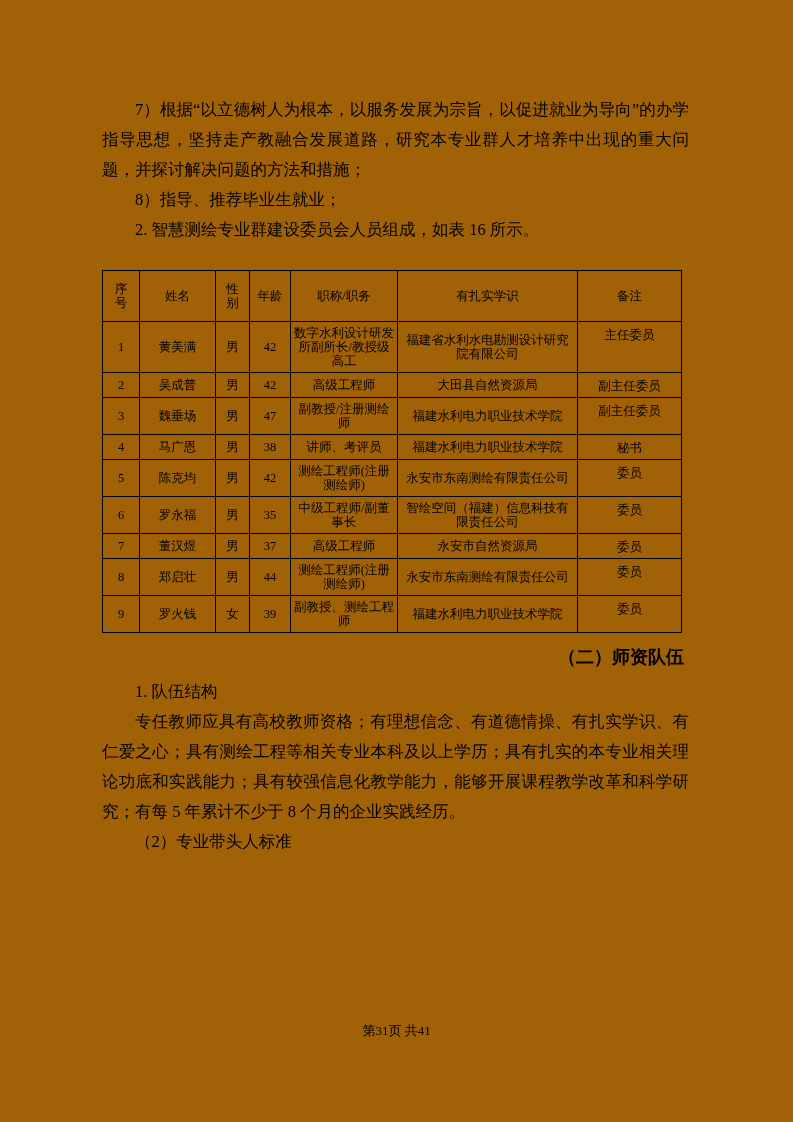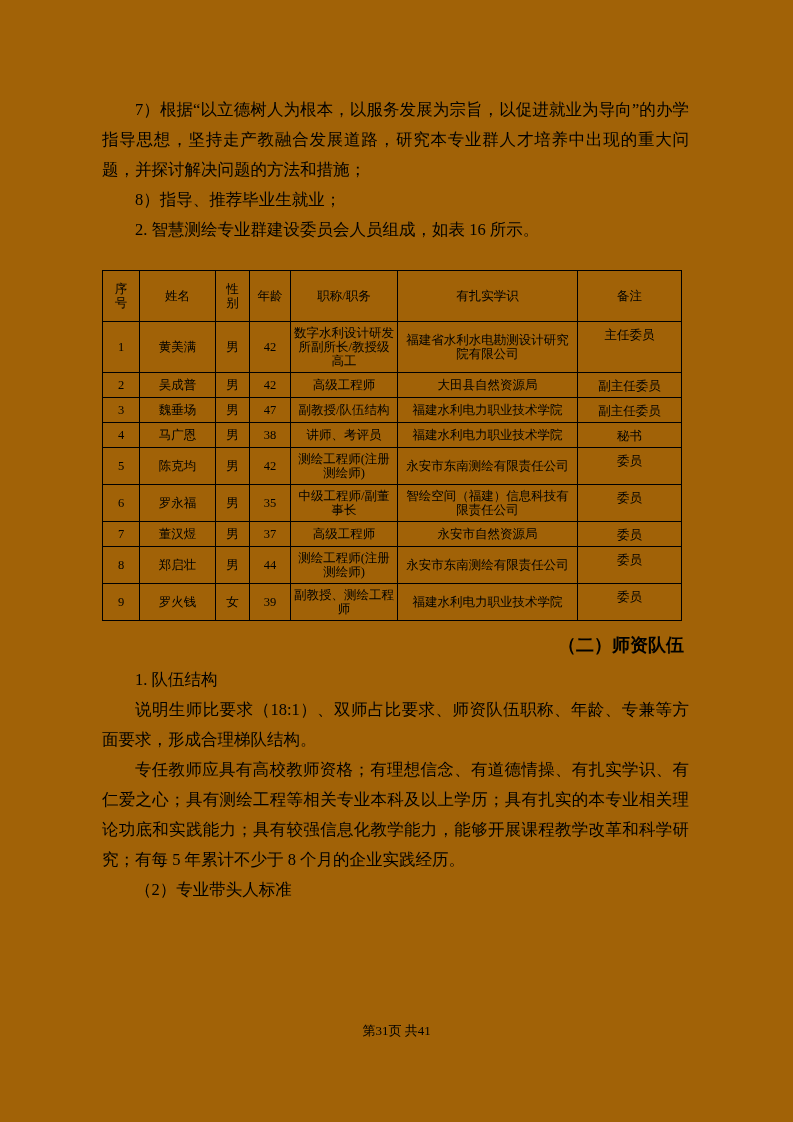--- a/index.html
+++ b/index.html
@@ -115,21 +115,21 @@
         <td>42</td>
         <td>高级工程师</td>
         <td>大田县自然资源局</td>
         <td class="remark">副主任委员</td>
       </tr>
       <tr>
         <td>3</td>
         <td>魏垂场</td>
         <td>男</td>
         <td>47</td>
-        <td>副教授/队伍结构</td>
+        <td>副教授/注册测绘师</td>
         <td>福建水利电力职业技术学院</td>
         <td class="remark">副主任委员</td>
       </tr>
       <tr>
         <td>4</td>
         <td>马广恩</td>
         <td>男</td>
         <td>38</td>
         <td>讲师、考评员</td>
         <td>福建水利电力职业技术学院</td>
@@ -179,19 +179,18 @@
         <td>副教授、测绘工程师</td>
         <td>福建水利电力职业技术学院</td>
         <td class="remark">委员</td>
       </tr>
     </tbody>
   </table>
 
   <p class="sec-heading">（二）师资队伍</p>
 
   <p class="para">1. 队伍结构</p>
-  <p class="para">说明生师比要求（18:1）、双师占比要求、师资队伍职称、年龄、专兼等方面要求，形成合理梯队结构。</p>
   <p class="para">专任教师应具有高校教师资格；有理想信念、有道德情操、有扎实学识、有仁爱之心；具有测绘工程等相关专业本科及以上学历；具有扎实的本专业相关理论功底和实践能力；具有较强信息化教学能力，能够开展课程教学改革和科学研究；有每 5 年累计不少于 8 个月的企业实践经历。</p>
   <p class="para">（2）专业带头人标准</p>
 
   <div class="footer">第31页 共41</div>
 
 </div>
 
 </body></html>

